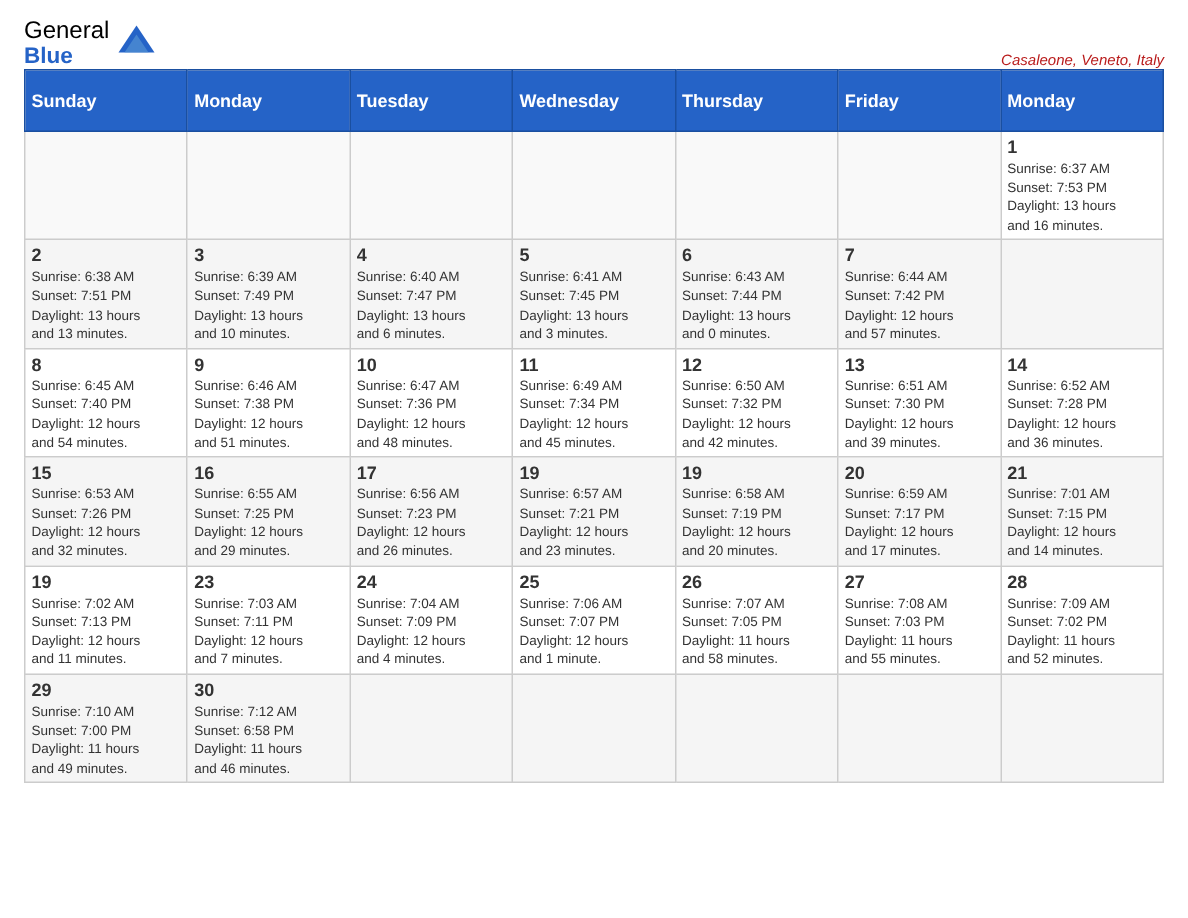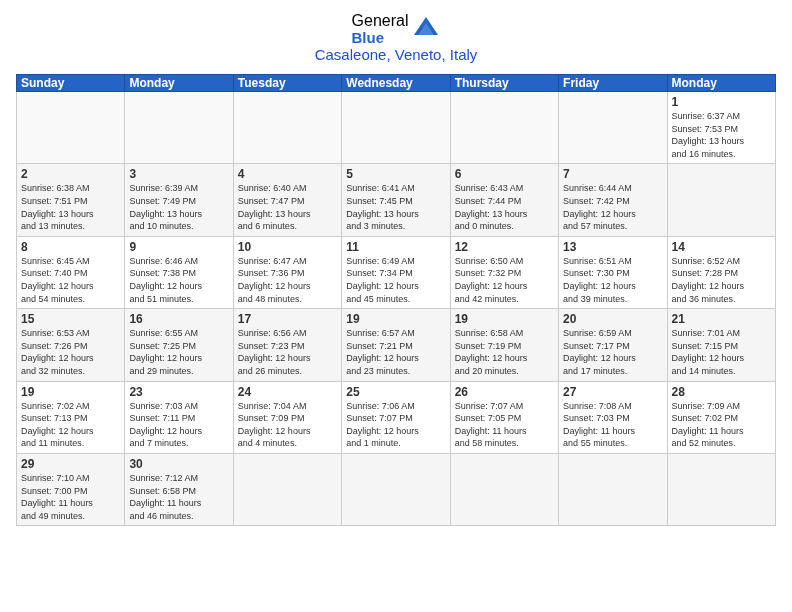--- a/index.html
+++ b/index.html
@@ -9,24 +9,23 @@
       width: 792px;
       height: 612px;
       overflow: hidden;
     }
     .container {
       width: 792px;
       padding: 12px 16px 8px 16px;
     }
     .header {
       display: flex;
-      align-items: center;
+      align-items: flex-end;
       justify-content: space-between;
-      margin-bottom: 11px;
-      flex-direction: column;
+      margin-bottom: 0;
     }
     .logo {
       display: flex;
       align-items: center;
     }
     .logo-text {
       display: flex;
       flex-direction: column;
       line-height: 1.1;
     }
@@ -42,34 +41,35 @@
     }
     .title-section {
       text-align: right;
     }
     .month-title {
       font-size: 32px;
       font-weight: bold;
       color: #333;
     }
     .location {
-      font-size: 15px;
-      color: #1d4ed8;
+      font-size: 10px;
+      color: #b91c1c;
+      font-style: italic;
     }
     table {
       width: 100%;
       border-collapse: collapse;
       table-layout: fixed;
     }
     thead tr th {
       background-color: #2563c7;
       color: #fff;
       font-size: 12px;
       font-weight: bold;
-      padding: 1px 4px;
+      padding: 13px 4px;
       text-align: left;
       border: 1px solid #1a4fa0;
     }
     tbody tr td {
       border: 1px solid #ccc;
       vertical-align: top;
       padding: 3px 4px;
       font-size: 9.5px;
       color: #333;
       height: 72px;

